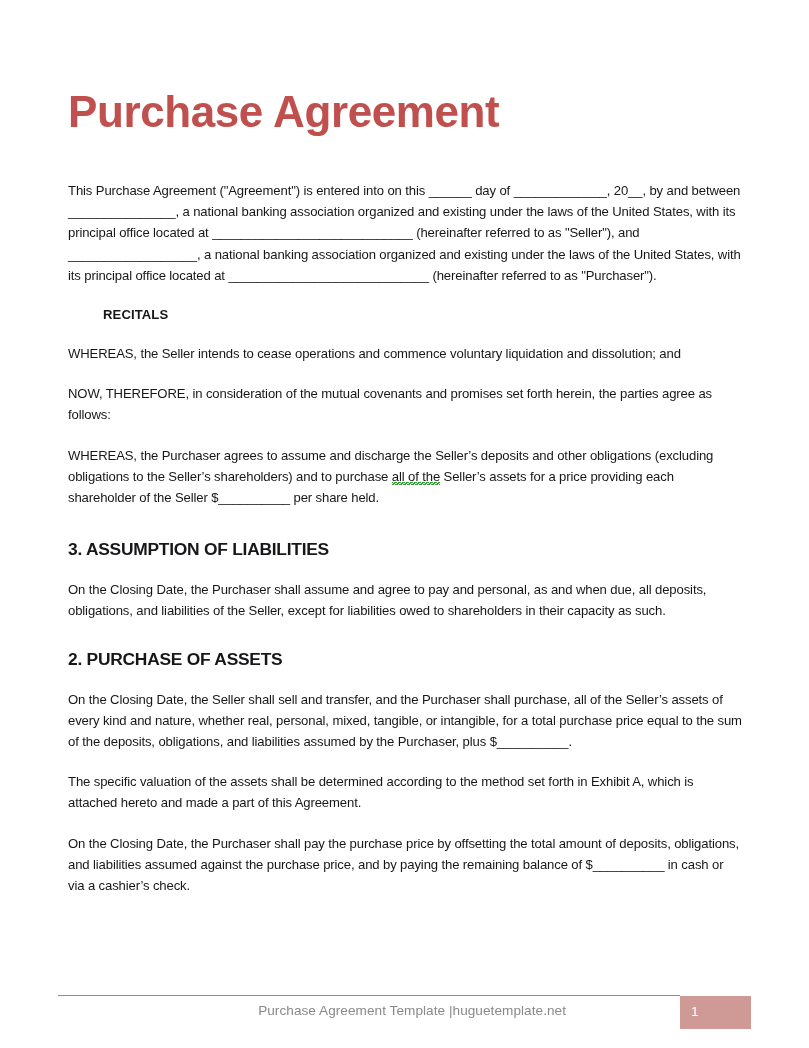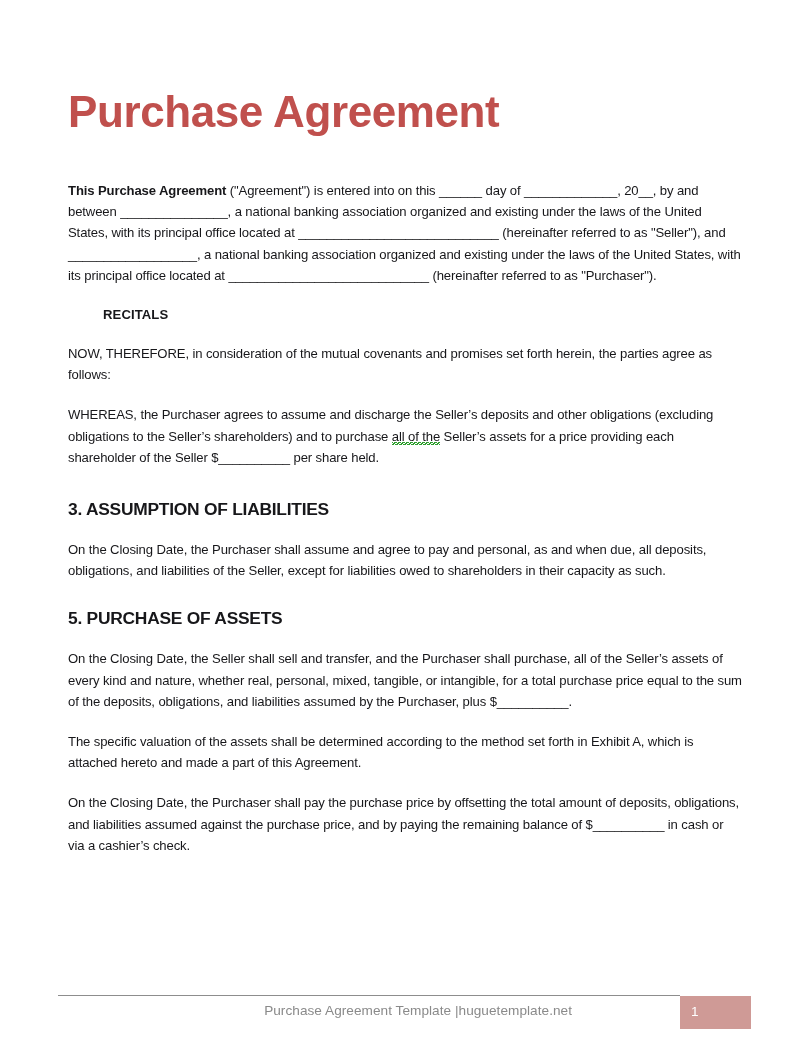--- a/index.html
+++ b/index.html
@@ -49,21 +49,21 @@
 
   p.para {
     margin: 0 0 19px 0;
     font-size: 13.1px;
     line-height: 21.2px;
     text-align: left;
     color: #17171a;
     letter-spacing: -0.12px;
   }
 
-  .b { font-weight: bold; }
+  .b { font-weight: normal; }
 
   h2.recitals {
     margin: 0 0 18px 0;
     font-size: 13.1px;
     line-height: 20px;
     font-weight: bold;
     color: #17171a;
     letter-spacing: 0.1px;
     padding-left: 35px;
   }
@@ -106,21 +106,21 @@
   .footer-rule {
     position: absolute;
     left: 58px;
     top: 7px;
     width: 622px;
     height: 1px;
     background: #8d8d8d;
   }
   .footer-text {
     position: absolute;
-    right: 132px;
+    right: 138px;
     top: 1001px;
     font-size: 13.6px;
     line-height: 20px;
     color: #8a8a8a;
     white-space: nowrap;
     letter-spacing: 0.05px;
   }
   .page-num-box {
     position: absolute;
     left: 680px;
@@ -144,30 +144,31 @@
 <div class="page">
 
   <h1 class="doc-title">Purchase Agreement</h1>
 
   <div class="body-col">
 
     <p class="para"><span class="b">This Purchase Agreement</span><span> ("Agreement") is entered into on this ______ day of _____________, 20__, by and between _______________, a national banking association organized and existing under the laws of the United States, with its principal office located at ____________________________ (hereinafter referred to as "Seller"), and __________________, a national banking association organized and existing under the laws of the United States, with its principal office located at ____________________________ (hereinafter referred to as "Purchaser").</span></p>
 
     <h2 class="recitals">RECITALS</h2>
 
+    <p class="para">WHEREAS, the Seller intends to cease operations and commence voluntary liquidation and dissolution; and</p>
 
 
     <p class="para">NOW, THEREFORE, in consideration of the mutual covenants and promises set forth herein, the parties agree as follows:</p>
 
     <p class="para"><span>WHEREAS, the Purchaser agrees to assume and discharge the Seller’s deposits and other obligations (excluding obligations to the Seller’s shareholders) and to purchase </span><span class="squiggle">all of the</span><span> Seller’s assets for a price providing each shareholder of the Seller $__________ per share held.</span></p>
 
     <h2 class="section-head first">3. ASSUMPTION OF LIABILITIES</h2>
     <p class="para">On the Closing Date, the Purchaser shall assume and agree to pay and personal, as and when due, all deposits, obligations, and liabilities of the Seller, except for liabilities owed to shareholders in their capacity as such.</p>
 
-    <h2 class="section-head">5. PURCHASE OF ASSETS</h2>
+    <h2 class="section-head">2. PURCHASE OF ASSETS</h2>
     <p class="para">On the Closing Date, the Seller shall sell and transfer, and the Purchaser shall purchase, all of the Seller’s assets of every kind and nature, whether real, personal, mixed, tangible, or intangible, for a total purchase price equal to the sum of the deposits, obligations, and liabilities assumed by the Purchaser, plus $__________.</p>
     <p class="para">The specific valuation of the assets shall be determined according to the method set forth in Exhibit A, which is attached hereto and made a part of this Agreement.</p>
 
     <p class="para">On the Closing Date, the Purchaser shall pay the purchase price by offsetting the total amount of deposits, obligations, and liabilities assumed against the purchase price, and by paying the remaining balance of $__________ in cash or via a cashier’s check.</p>
 
   </div>
 
   <div class="footer">
     <div class="footer-rule"></div>
   </div>

